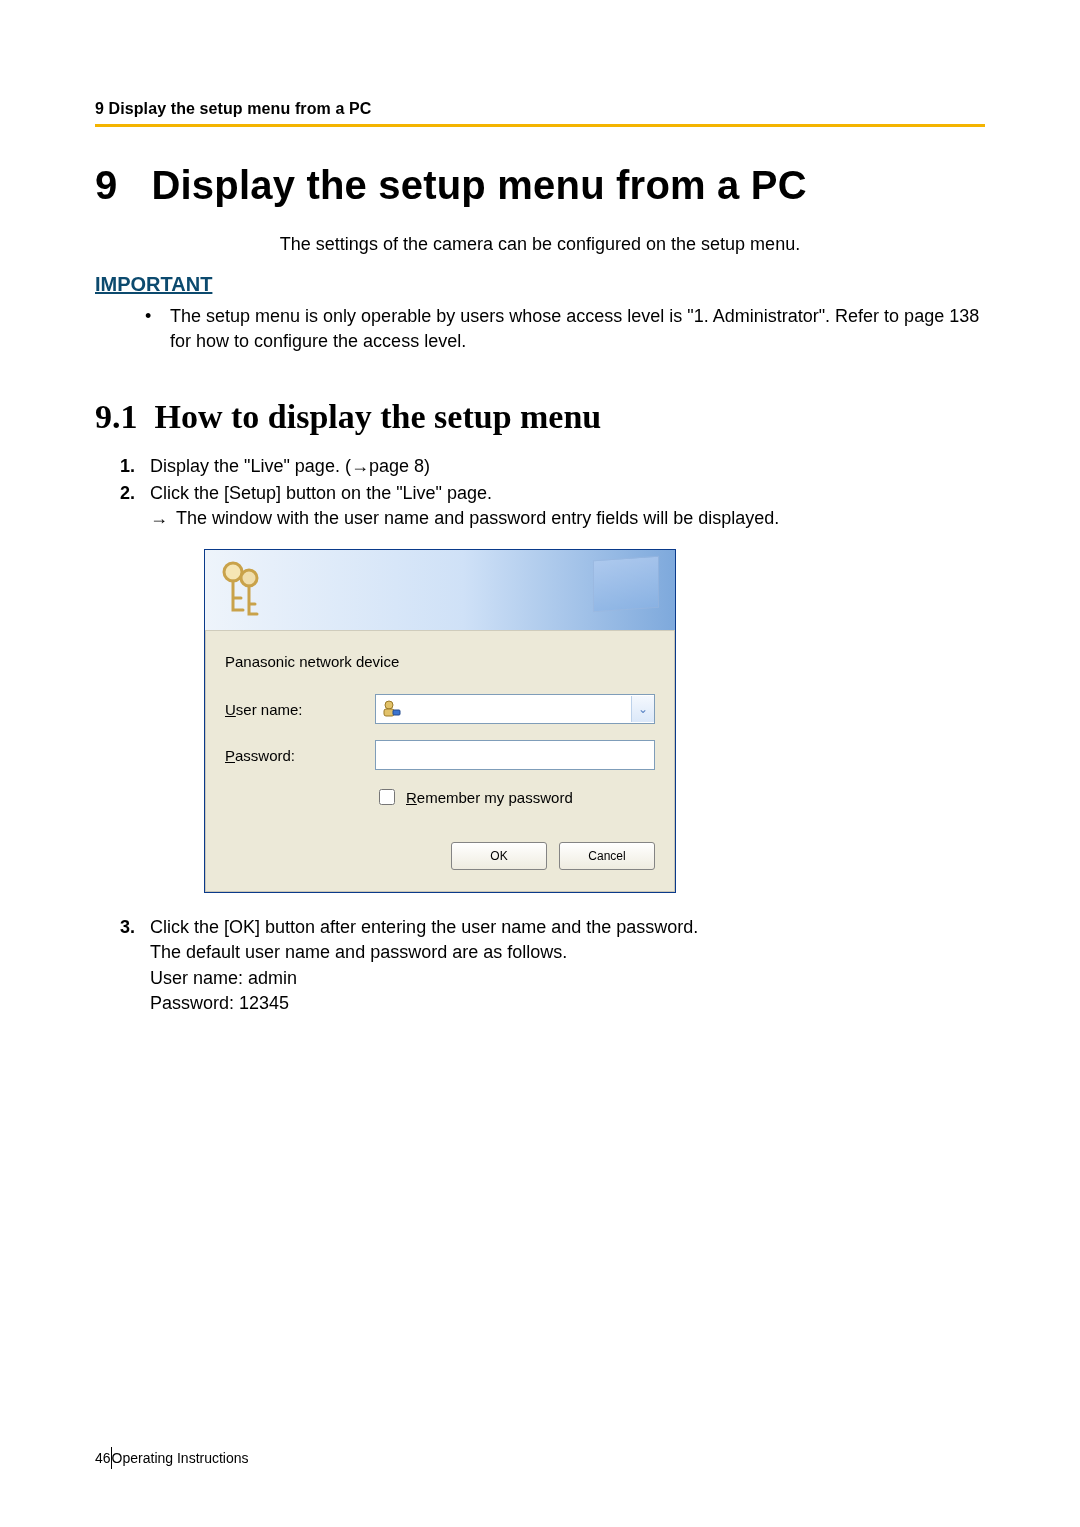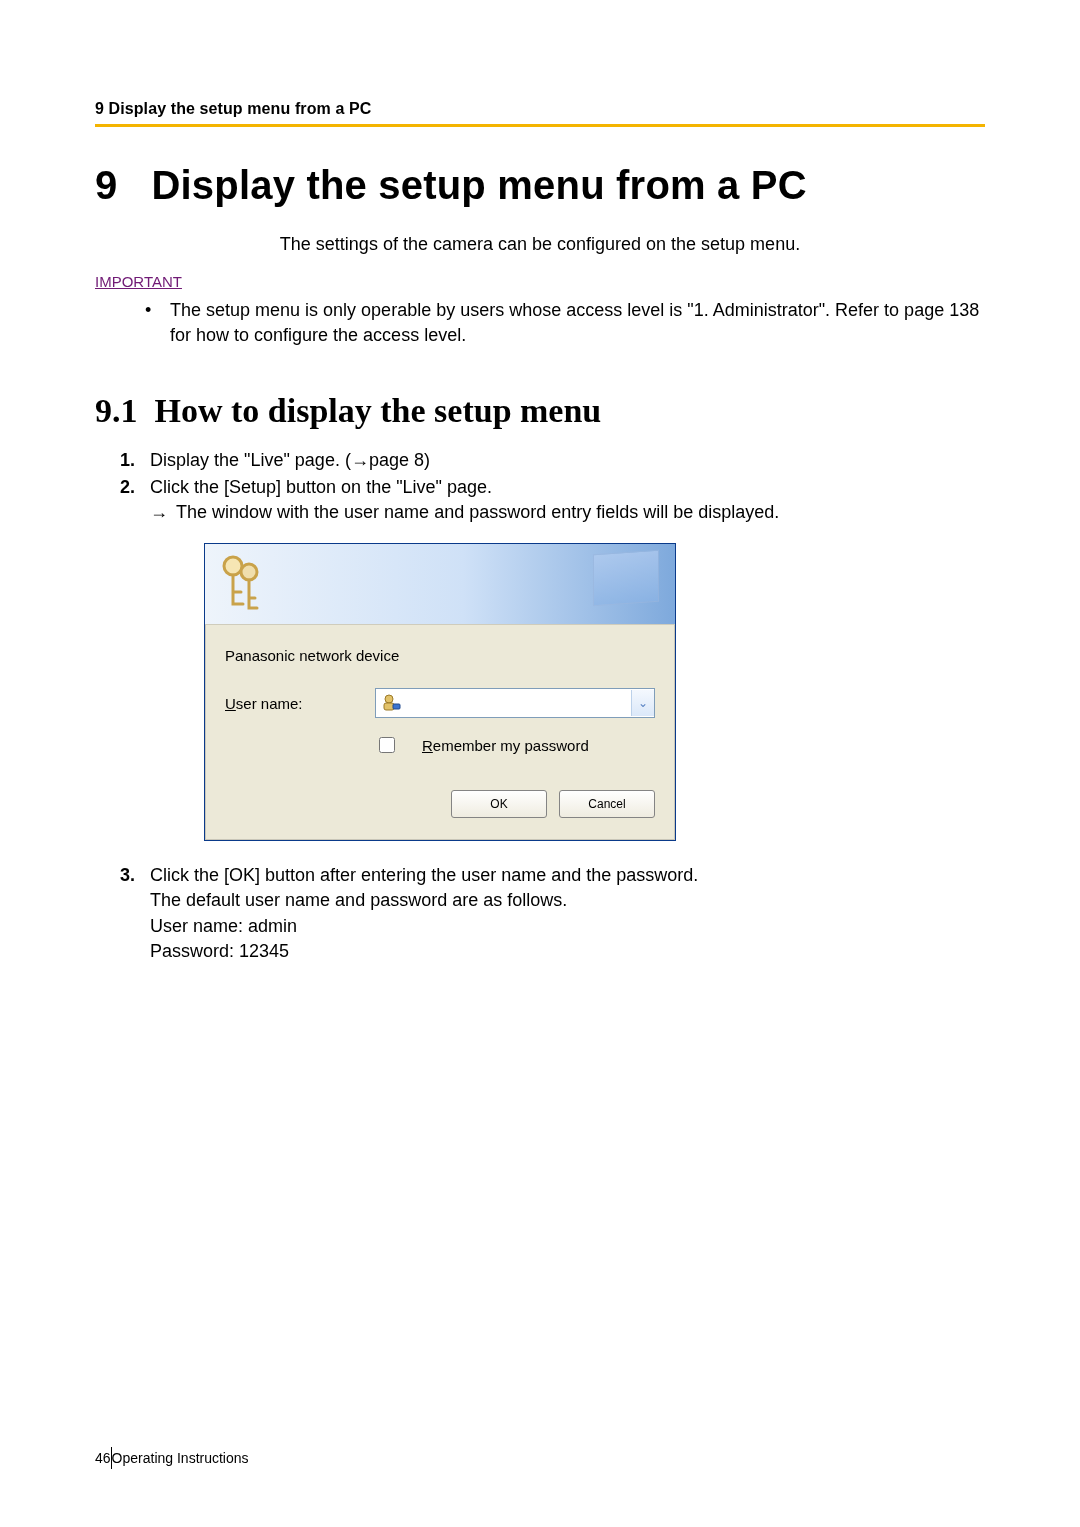--- a/index.html
+++ b/index.html
@@ -24,24 +24,24 @@
     margin: 0 0 30px 0;
   }
   .h1 {
     font-size: 40px;
     font-weight: bold;
     margin: 36px 0 20px 0;
     letter-spacing: 0.2px;
   }
   .intro { font-size: 18px; margin: 26px 0 18px 0; text-align: center; }
   .important-label {
-    color: #701a75;
-    font-weight: normal;
+    color: #0c4a6e;
+    font-weight: bold;
     text-decoration: underline;
-    font-size: 15px;
+    font-size: 20px;
     margin: 14px 0 8px 0;
   }
   ul.note-list, ol.steps { margin: 0; }
   ul.note-list { padding-left: 75px; font-size: 18px; }
   ul.note-list li { list-style: none; position: relative; margin-bottom: 4px; line-height: 1.38; }
   ul.note-list li::before { content: "•"; position: absolute; left: -25px; }
   .h2 {
     font-size: 34px;
     font-weight: bold;
     margin: 44px 0 18px 0;
@@ -106,21 +106,21 @@
   }
   .dialog-body { padding: 20px 20px 22px 20px; }
   .realm { margin-bottom: 22px; }
   .form-row { display: flex; align-items: center; margin-bottom: 16px; }
   .form-row label { width: 150px; }
   .underline-first::first-letter { text-decoration: underline; }
   .txt-wrap { flex:1; display:flex; align-items:center; background:#fff; border:1px solid #7f9db9; height:28px; }
   .txt-wrap .field-ico { width:22px; height:22px; margin:0 4px; }
   .txt-wrap input { flex:1; border:0; outline:0; height:24px; font-size:15px; font-family:inherit; background:transparent; }
   .combo-btn { width:22px; height:26px; border-left:1px solid #bcd1ea; display:flex; align-items:center; justify-content:center; color:#5b84c4; font-size:12px; background:linear-gradient(#f4f8fe,#dbe8f9); }
-  .check-row { margin-left:150px; display:flex; align-items:center; gap:24px; }
+  .check-row { margin-left:150px; display:flex; align-items:center; gap:8px; }
   .check-row input { width:16px; height:16px; }
   .dlg-btns { display:flex; justify-content:flex-end; gap:12px; margin-top:34px; }
   .dlg-btn {
     min-width: 96px; height:28px;
     border:1px solid #848484;
     background: linear-gradient(#ffffff,#efece0);
     font-size:12px;
     font-family:inherit;
     border-radius:3px;
   }
@@ -195,20 +195,26 @@
                     <rect x="13" y="12" width="7" height="5" rx="1" fill="#3c74cf" stroke="#234a8e"></rect>
                   </svg>
               </span>
               <input type="text" style="">
               <div class="combo-btn">
                   <span>⌄</span>
                 </div>
             </div>
           </div>
 
+          <div class="form-row">
+            <label class="underline-first">Password:</label>
+            <div class="txt-wrap">
+              <input type="password" style="padding-left: 6px;">
+            </div>
+          </div>
 
           <div class="check-row">
             <input type="checkbox" style="">
             <span class="underline-first">Remember my password</span>
           </div>
 
           <div class="dlg-btns">
             <button class="dlg-btn">OK</button>
             <button class="dlg-btn">Cancel</button>
           </div>

